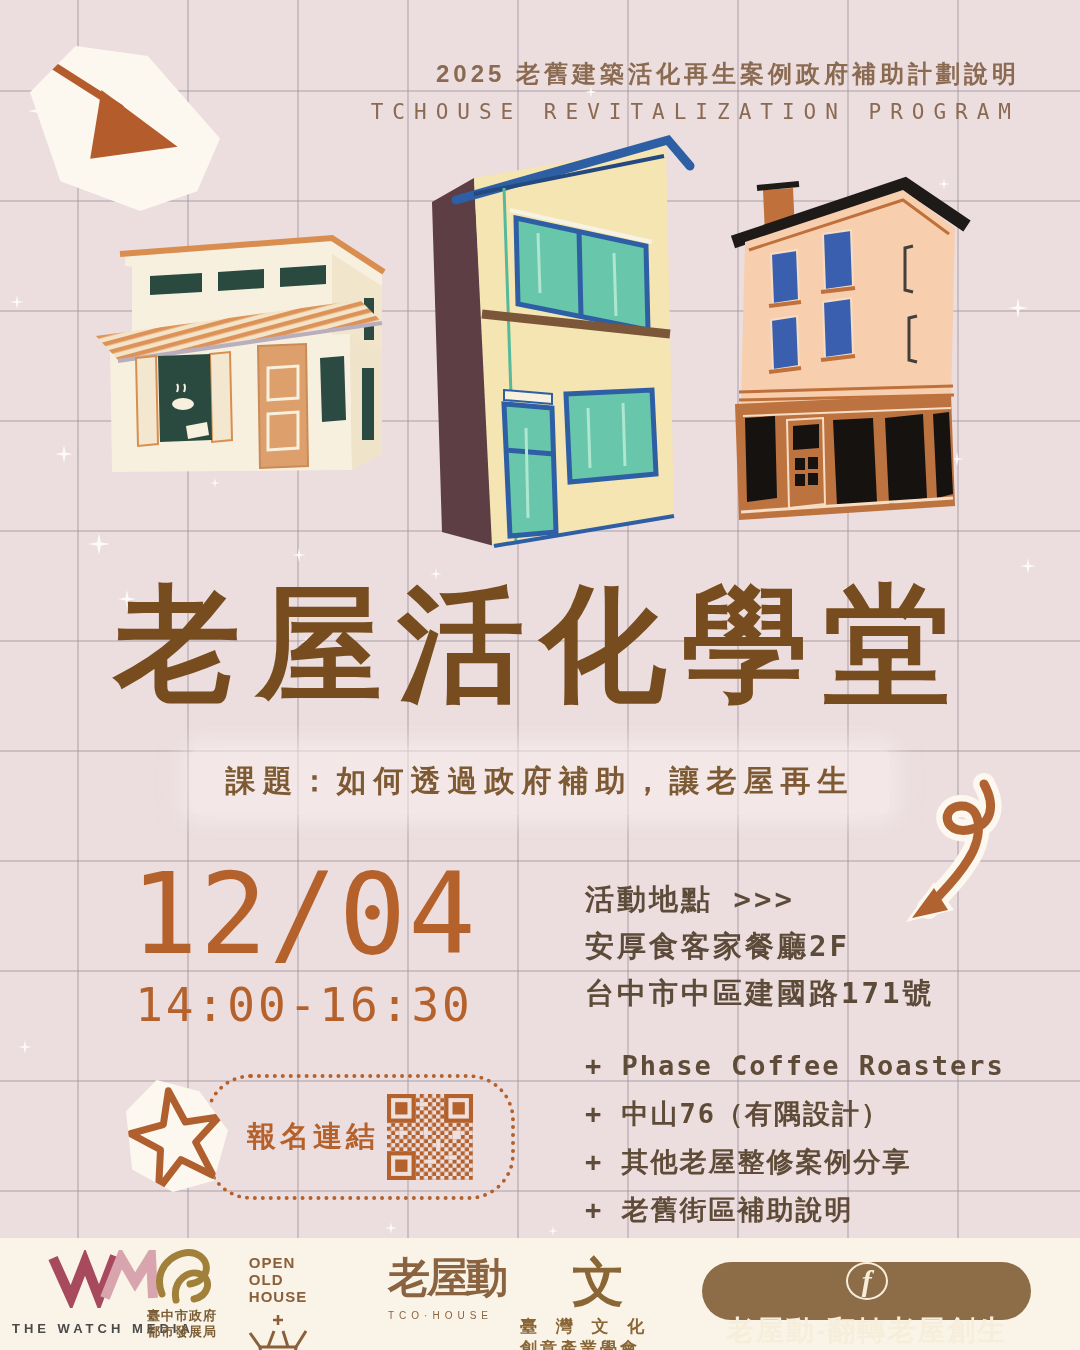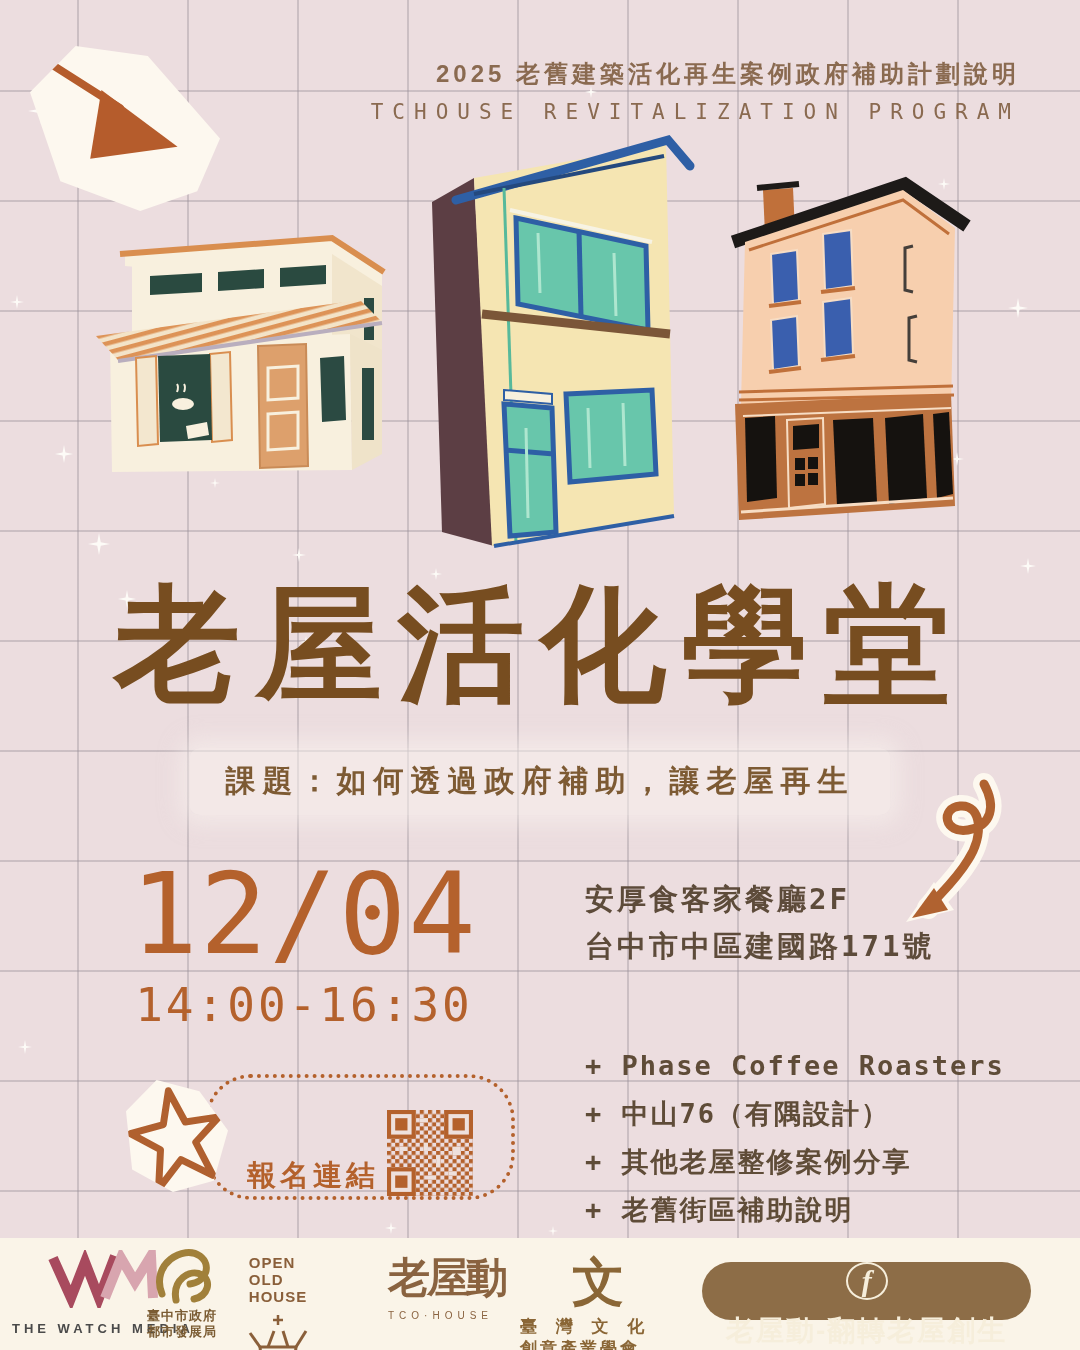--- a/index.html
+++ b/index.html
@@ -38,21 +38,21 @@
     font-family:"DejaVu Sans Mono",monospace;}
   .when .date{font-size:112px;font-weight:normal;line-height:1.05;letter-spacing:2px;}
   .when .time{font-size:46px;font-weight:normal;letter-spacing:3px;margin-top:4px;}
   
   .where{position:absolute;left:585px;top:876px;color:#5d4b3a;
     font-family:"DejaVu Sans Mono",monospace;font-size:29px;letter-spacing:3px;line-height:47px;font-weight:bold;}
   .agenda{position:absolute;left:585px;top:1042px;color:#5f4c38;
     font-family:"DejaVu Sans Mono",monospace;font-size:27px;letter-spacing:2px;line-height:48px;font-weight:bold;}
   
   .signup{position:absolute;left:205px;top:1074px;width:302px;height:118px;
-    border:4px dotted #b4612c;border-radius:46px;display:flex;align-items:flex-end;justify-content:center;gap:8px;}
+    border:4px dotted #b4612c;border-radius:46px;display:flex;align-items:center;justify-content:center;gap:8px;}
   .signup .lbl{font-size:29px;font-weight:bold;color:#b4612c;letter-spacing:4px;}
   
   .footer{position:absolute;left:0;bottom:0;width:1080px;height:112px;background:#faf4e8;}
   .f-item{position:absolute;flex-direction:column;}
   .wm{left:12px;top:12px;text-align:center;}
   .wm .cap{font-size:13px;letter-spacing:4px;color:#4a4a4a;margin-top:9px;font-weight:bold;}
   .gov{left:140px;top:4px;text-align:center;}
   .gov .t{font-size:13px;font-weight:bold;color:#7b5c33;line-height:16px;letter-spacing:1px;}
   .ooh{left:246px;top:16px;display:flex;align-items:center;gap:8px;}
   .ooh .t{font-size:15px;font-weight:900;color:#8a5f3a;line-height:17px;letter-spacing:1px;}
@@ -205,20 +205,21 @@
     <path d="M86,14 C98,36 94,56 70,60 C46,64 42,38 62,36 C84,34 86,66 70,90 C58,110 42,124 30,138" stroke="#b06230" stroke-width="9" fill="none" stroke-linecap="round"></path>
     <polygon points="14,148 36,118 50,140" fill="#b06230"></polygon>
   </svg>
 
   <div class="when">
     <div class="date">12/04</div>
     <div class="time">14:00-16:30</div>
   </div>
 
   <div class="where">
+    <div>活動地點 &gt;&gt;&gt;</div>
     <div>安厚食客家餐廳2F</div>
     <div>台中市中區建國路171號</div>
   </div>
 
   <div class="agenda">
     <div>+ Phase Coffee Roasters</div>
     <div>+ 中山76（有隅設計）</div>
     <div>+ 其他老屋整修案例分享</div>
     <div>+ 老舊街區補助說明</div>
   </div>

